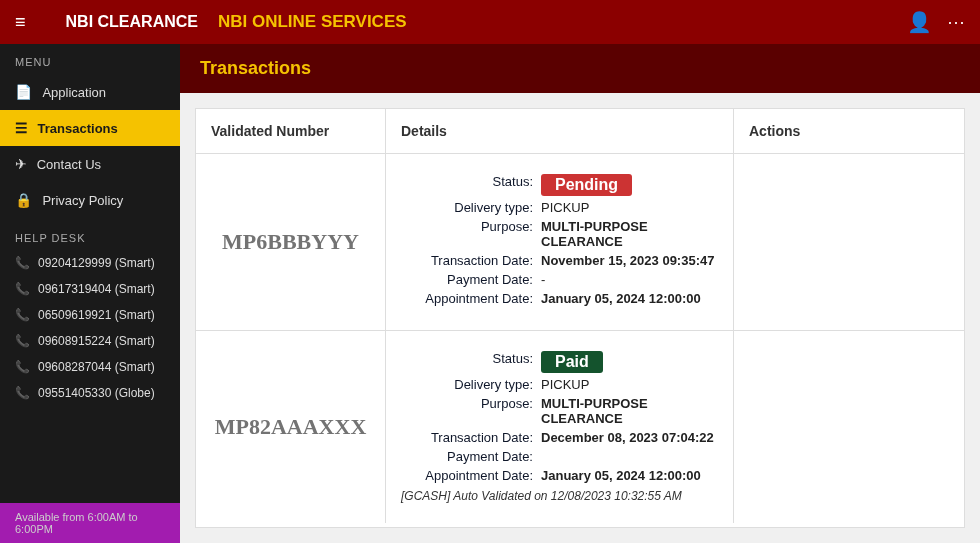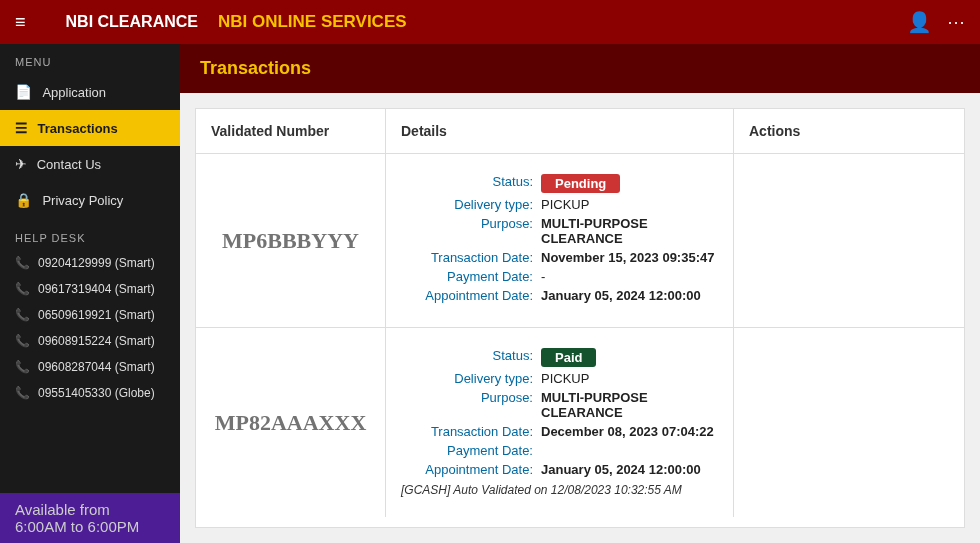--- a/index.html
+++ b/index.html
@@ -96,23 +96,23 @@
     .sidebar .phone-item {
       display: flex;
       align-items: center;
       padding: 6px 15px;
       color: #ddd;
       font-size: 12px;
       gap: 8px;
     }
     .sidebar .phone-item .phone-icon { font-size: 12px; }
     .sidebar .available-hours {
-      background: #4c1d95;
+      background: #a21caf;
       color: #ccc;
-      font-size: 15px;
+      font-size: 11px;
       padding: 8px 15px;
       margin-top: auto;
     }
 
     
     .content {
       flex: 1;
       background: #f0f0f0;
       overflow-y: auto;
       display: flex;
@@ -173,38 +173,38 @@
     .details-cell {
       padding: 20px 15px;
       border-right: 1px solid #ddd;
     }
     .detail-row {
       display: flex;
       margin-bottom: 4px;
       font-size: 13px;
     }
     .detail-label {
-      color: #0369a1;
+      color: #0f172a;
       text-align: right;
       width: 140px;
       flex-shrink: 0;
       padding-right: 8px;
     }
     .detail-value {
       color: #222;
       font-weight: normal;
     }
     .detail-value.bold { font-weight: bold; }
 
     .status-badge {
       display: inline-block;
       padding: 2px 14px;
       border-radius: 3px;
       color: #fff;
-      font-size: 13px;
+      font-size: 16px;
       font-weight: bold;
     }
     .status-pending { background: #cc3333; }
     .status-paid { background: #14532d; }
 
     .gcash-note {
       font-style: italic;
       font-size: 12px;
       color: #333;
       margin-top: 6px;

